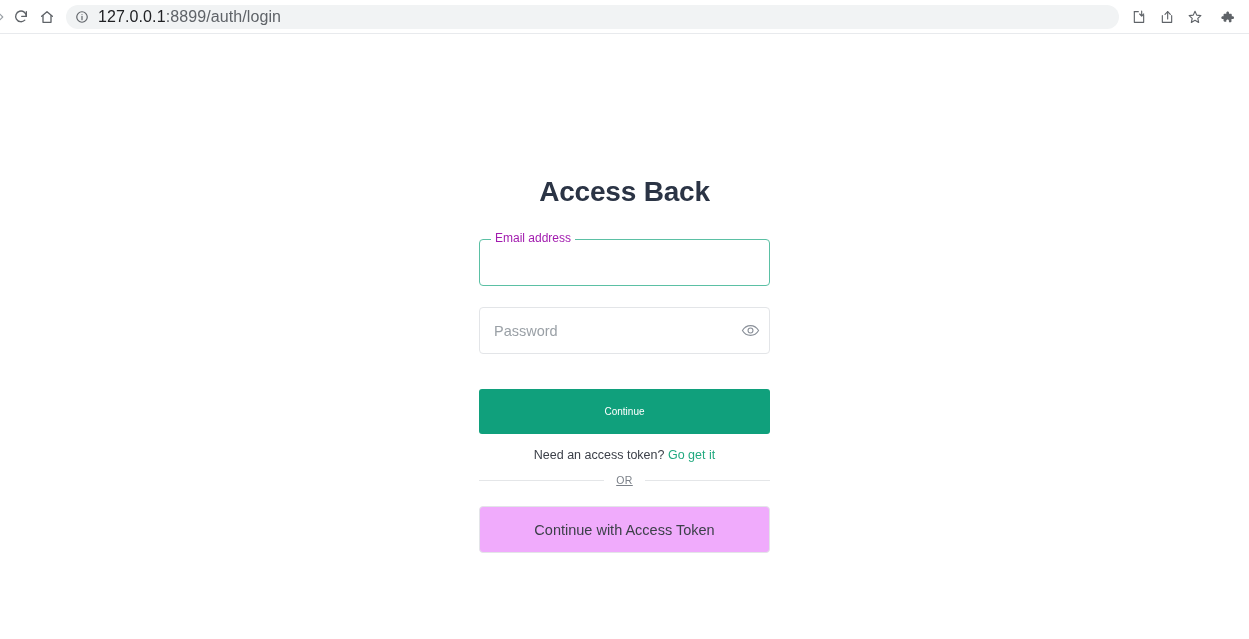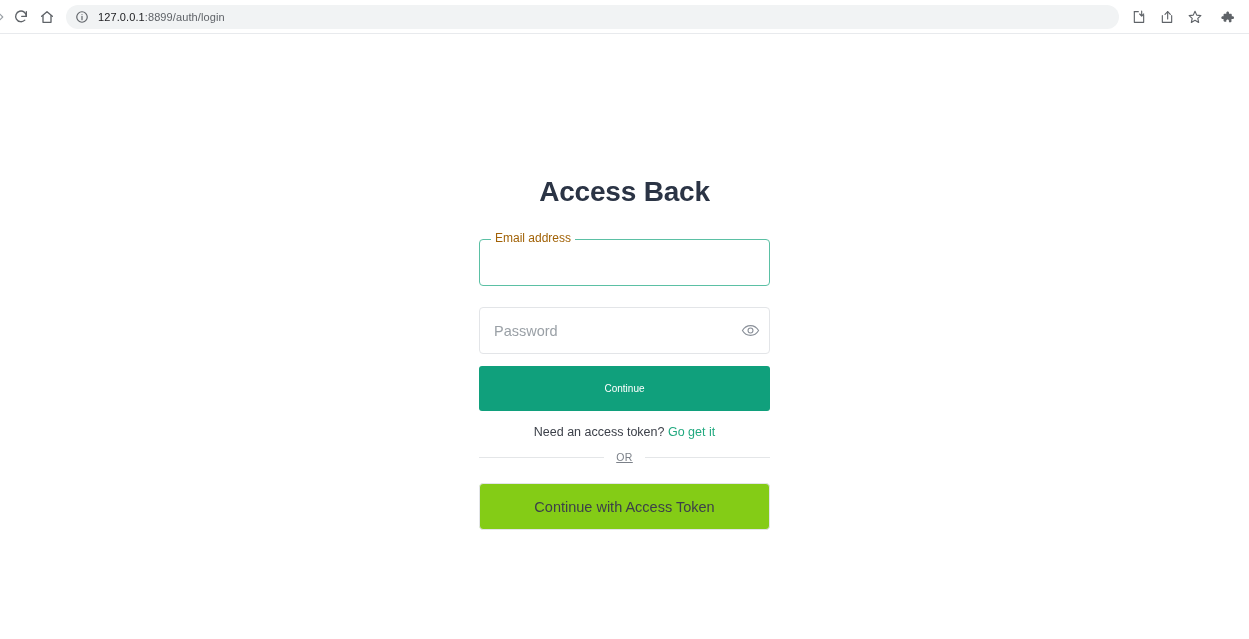--- a/index.html
+++ b/index.html
@@ -64,21 +64,21 @@
     height: 16px;
     flex: 0 0 auto;
     color: #5f6368;
     display: flex;
     align-items: center;
     justify-content: center;
     margin-right: 8px;
   }
 
   .omnibox-url {
-    font-size: 11px;
+    font-size: 16px;
     color: #202124;
     white-space: nowrap;
     overflow: hidden;
     text-overflow: ellipsis;
     letter-spacing: 0.1px;
   }
   .omnibox-url .url-rest { color: #5f6368; }
 
   .toolbar-actions {
     display: flex;
@@ -133,21 +133,21 @@
     border-radius: 4px;
     pointer-events: none;
   }
   .field-email .notch-label {
     position: absolute;
     top: -8px;
     left: 12px;
     background: #ffffff;
     padding: 0 4px;
     font-size: 12px;
-    color: #a16207;
+    color: #a21caf;
     line-height: 14px;
     white-space: nowrap;
   }
   .field-email input {
     width: 100%;
     height: 100%;
     border: 0;
     outline: none;
     background: transparent;
     padding: 0 12px;
@@ -157,21 +157,21 @@
   }
 
   
   .field-password {
     position: relative;
     height: 47px;
     border: 1px solid #e3e5e8;
     border-radius: 4px;
     display: flex;
     align-items: center;
-    margin-bottom: 12px;
+    margin-bottom: 35px;
     background: #ffffff;
   }
   .field-password input {
     flex: 1 1 auto;
     border: 0;
     outline: none;
     background: transparent;
     padding: 0 14px;
     font-size: 14.5px;
     color: #202124;
@@ -232,21 +232,21 @@
     color: #7b8088;
     padding: 0 12px;
     letter-spacing: 0.4px;
     text-decoration: underline;
   }
 
   .btn-outline {
     display: block;
     width: 100%;
     height: 47px;
-    background: #84cc16;
+    background: #f0abfc;
     color: #3c4049;
     border: 1px solid #e3e5e8;
     border-radius: 4px;
     font-size: 14.5px;
     font-family: "Liberation Sans", sans-serif;
     cursor: pointer;
   }
 </style>
 </head>
 <body>

